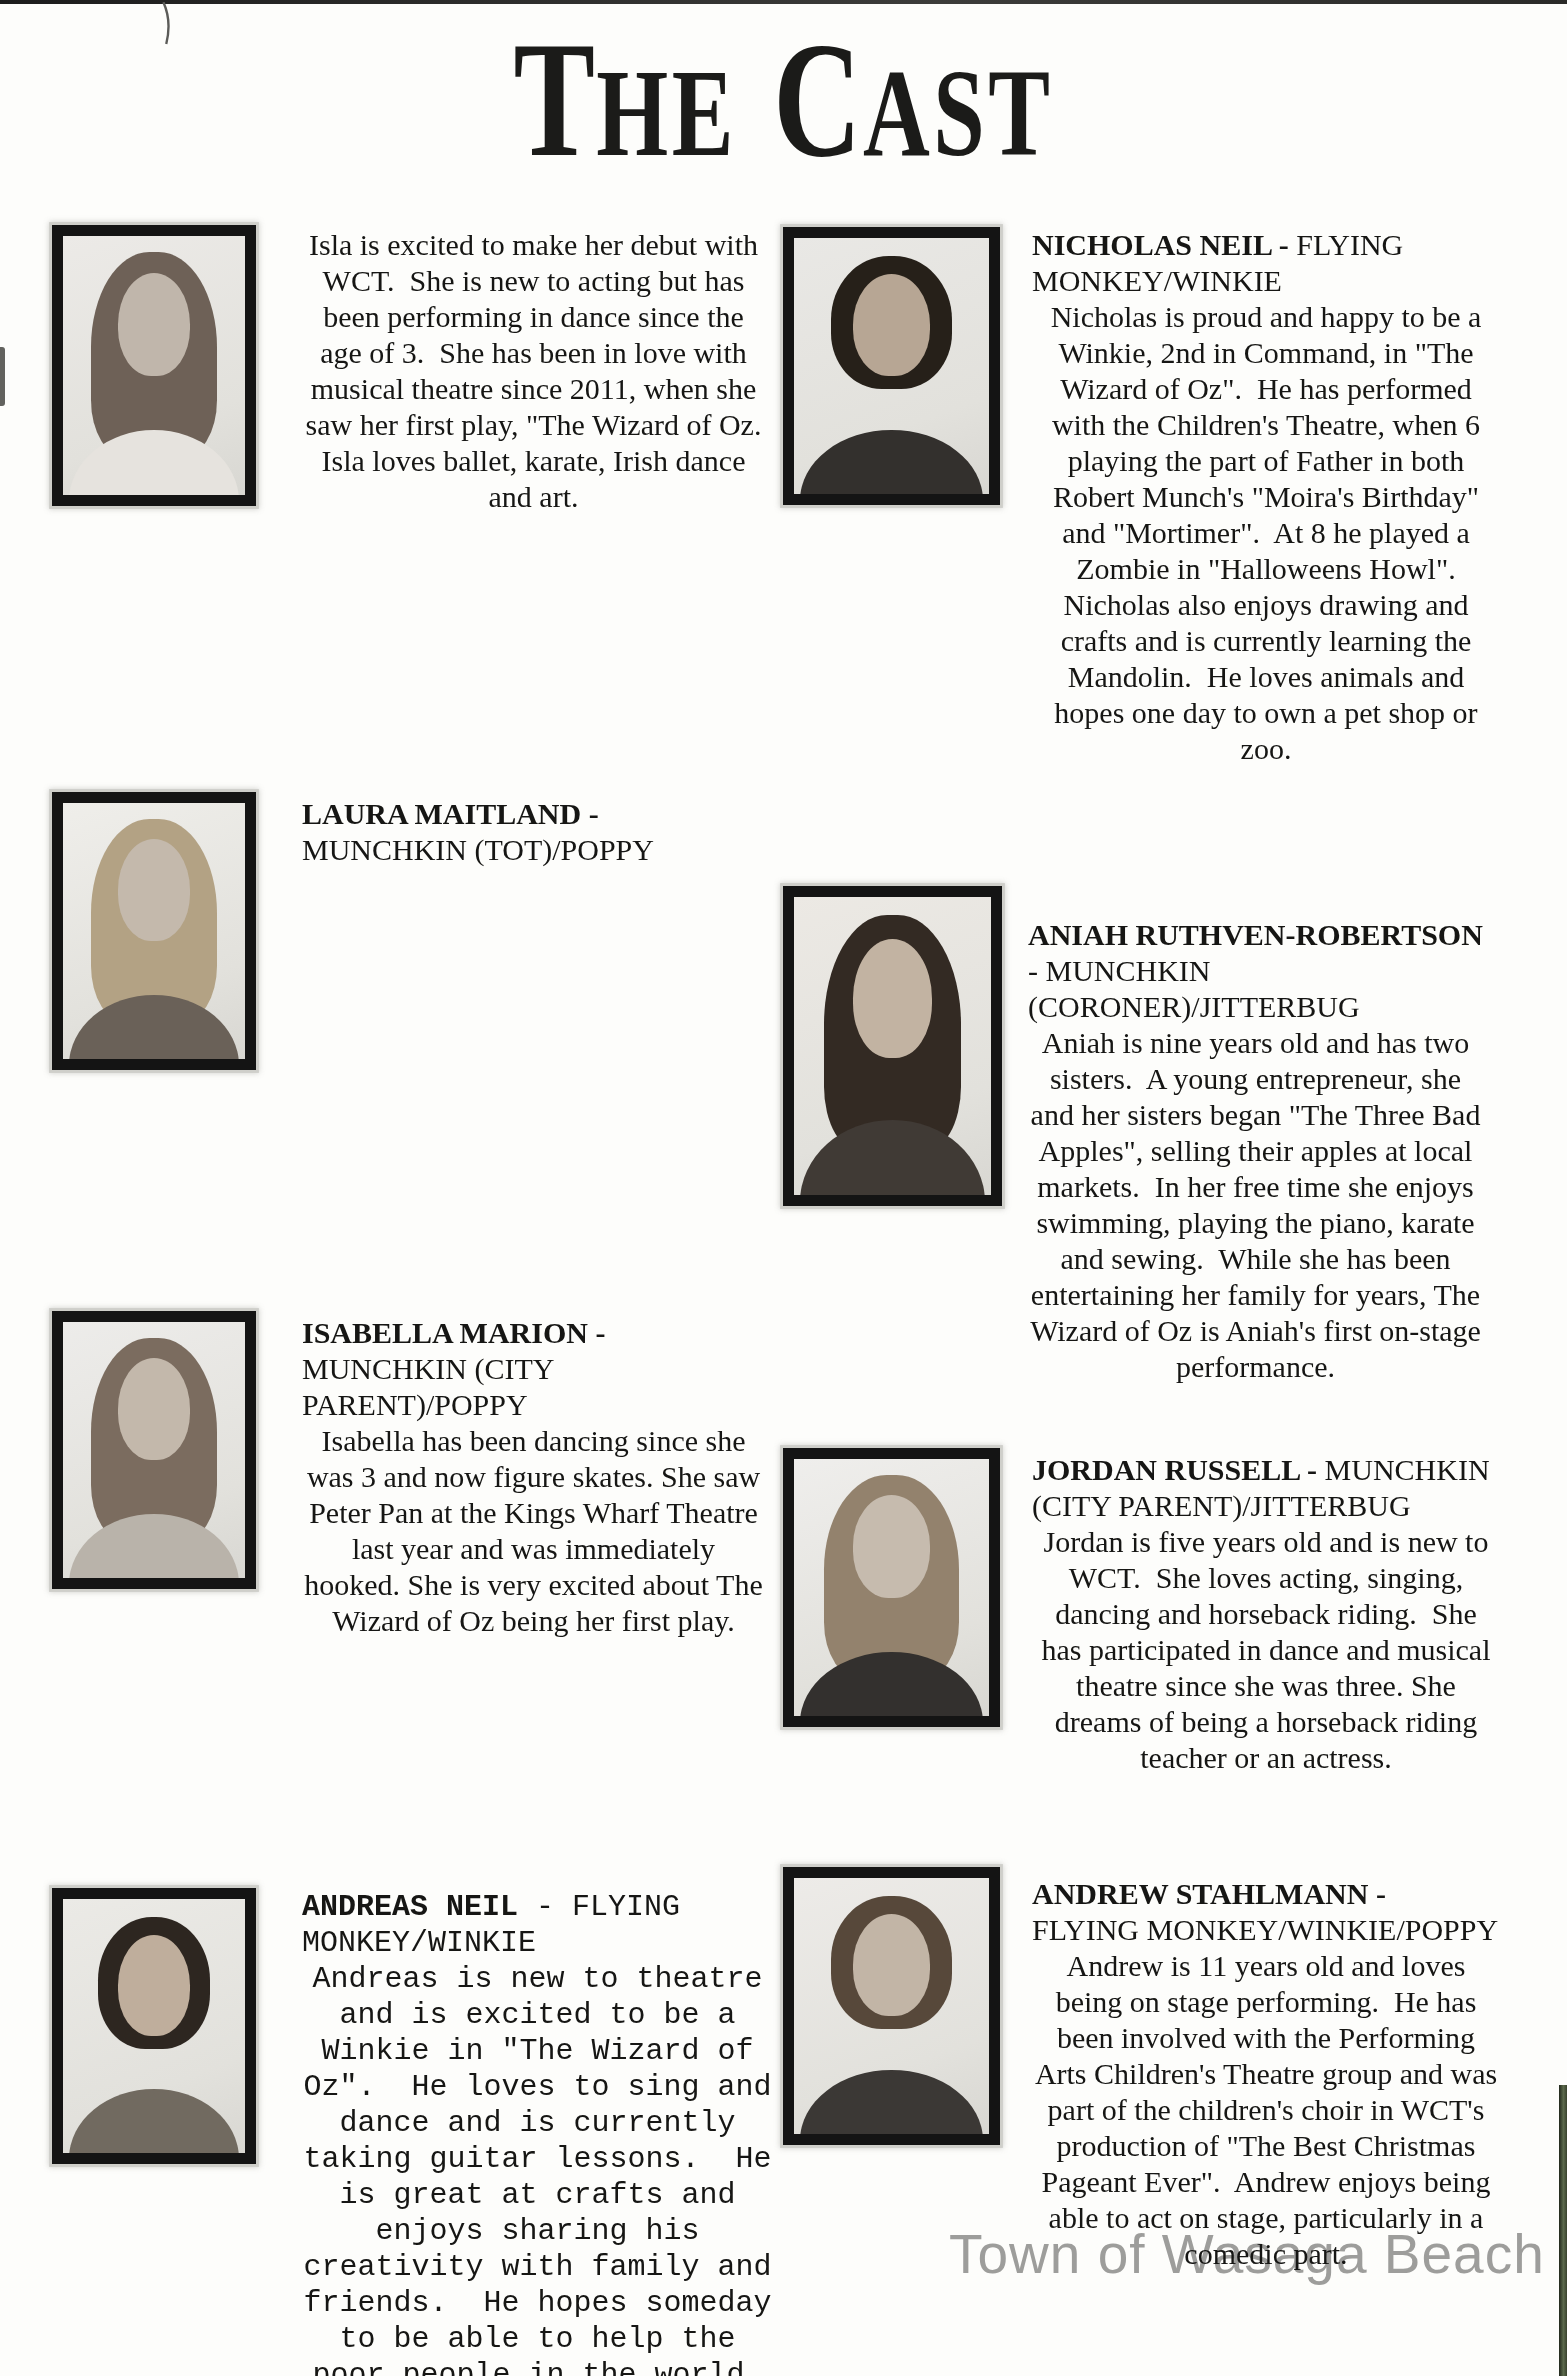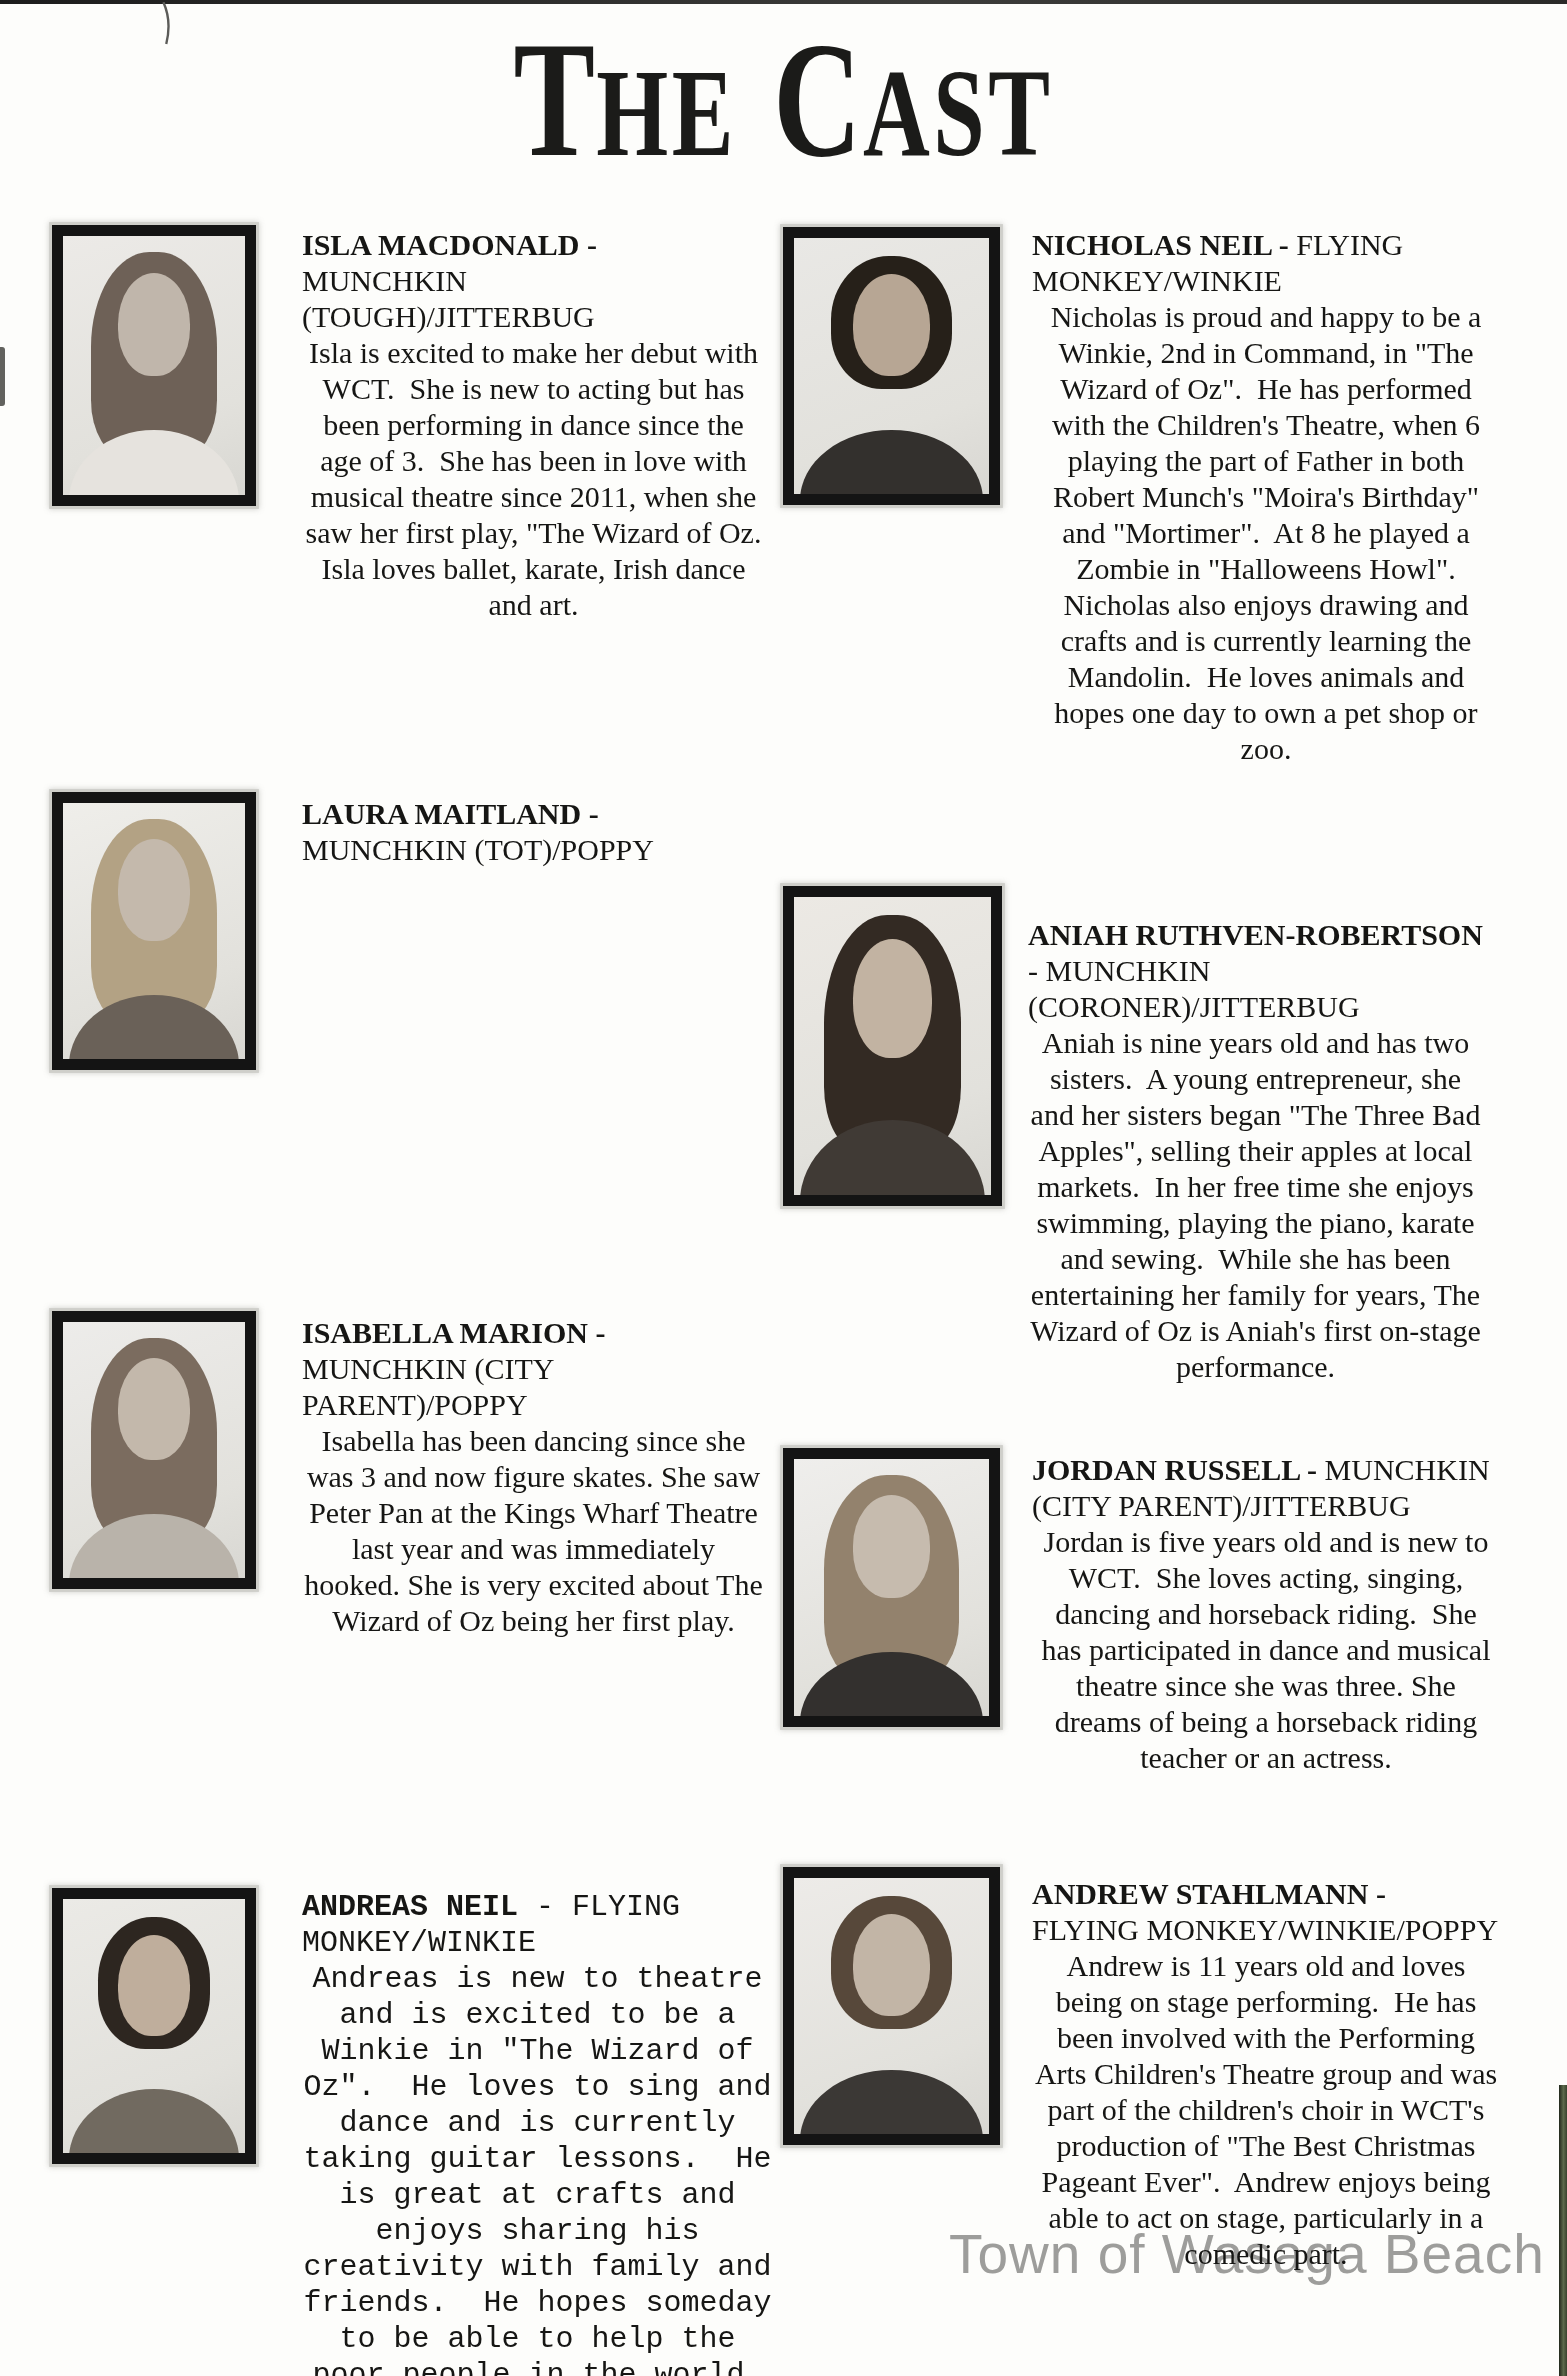--- a/index.html
+++ b/index.html
@@ -75,21 +75,20 @@
 
   <section>
     <div class="photo long" style="left:52px;top:225px;width:204px;height:281px;--hair:#6e6157;--skin:#c0b6ab;--shirt:#e6e3de;--bg:#eceae7;">
       <div class="ph-in">
         <div class="ph-hair"></div>
         <div class="ph-face"></div>
         <div class="ph-shoulders"></div>
       </div>
     </div>
     <div class="bio" style="left:302px;top:227px;width:463px;">
-      <h3><span class="nm">ISLA MACDONALD -</span> <span class="rl">MUNCHKIN (TOUGH)/JITTERBUG</span></h3>
       <p>Isla is excited to make her debut with WCT.  She is new to acting but has been performing in dance since the age of 3.  She has been in love with musical theatre since 2011, when she saw her first play, "The Wizard of Oz.  Isla loves ballet, karate, Irish dance and art.</p>
     </div>
   </section>
 
   <section>
     <div class="photo" style="left:783px;top:227px;width:217px;height:278px;--hair:#262019;--skin:#b7a694;--shirt:#33302d;--bg:#e9e8e5;">
       <div class="ph-in">
         <div class="ph-hair"></div>
         <div class="ph-face"></div>
         <div class="ph-shoulders"></div>

